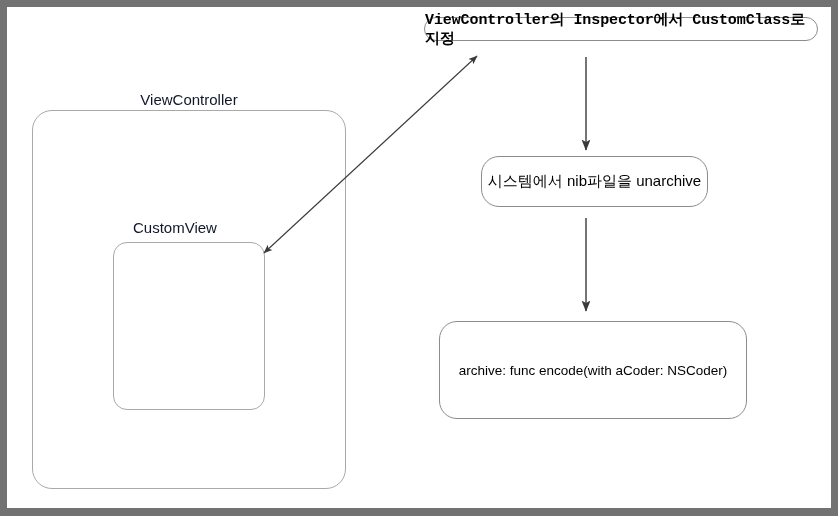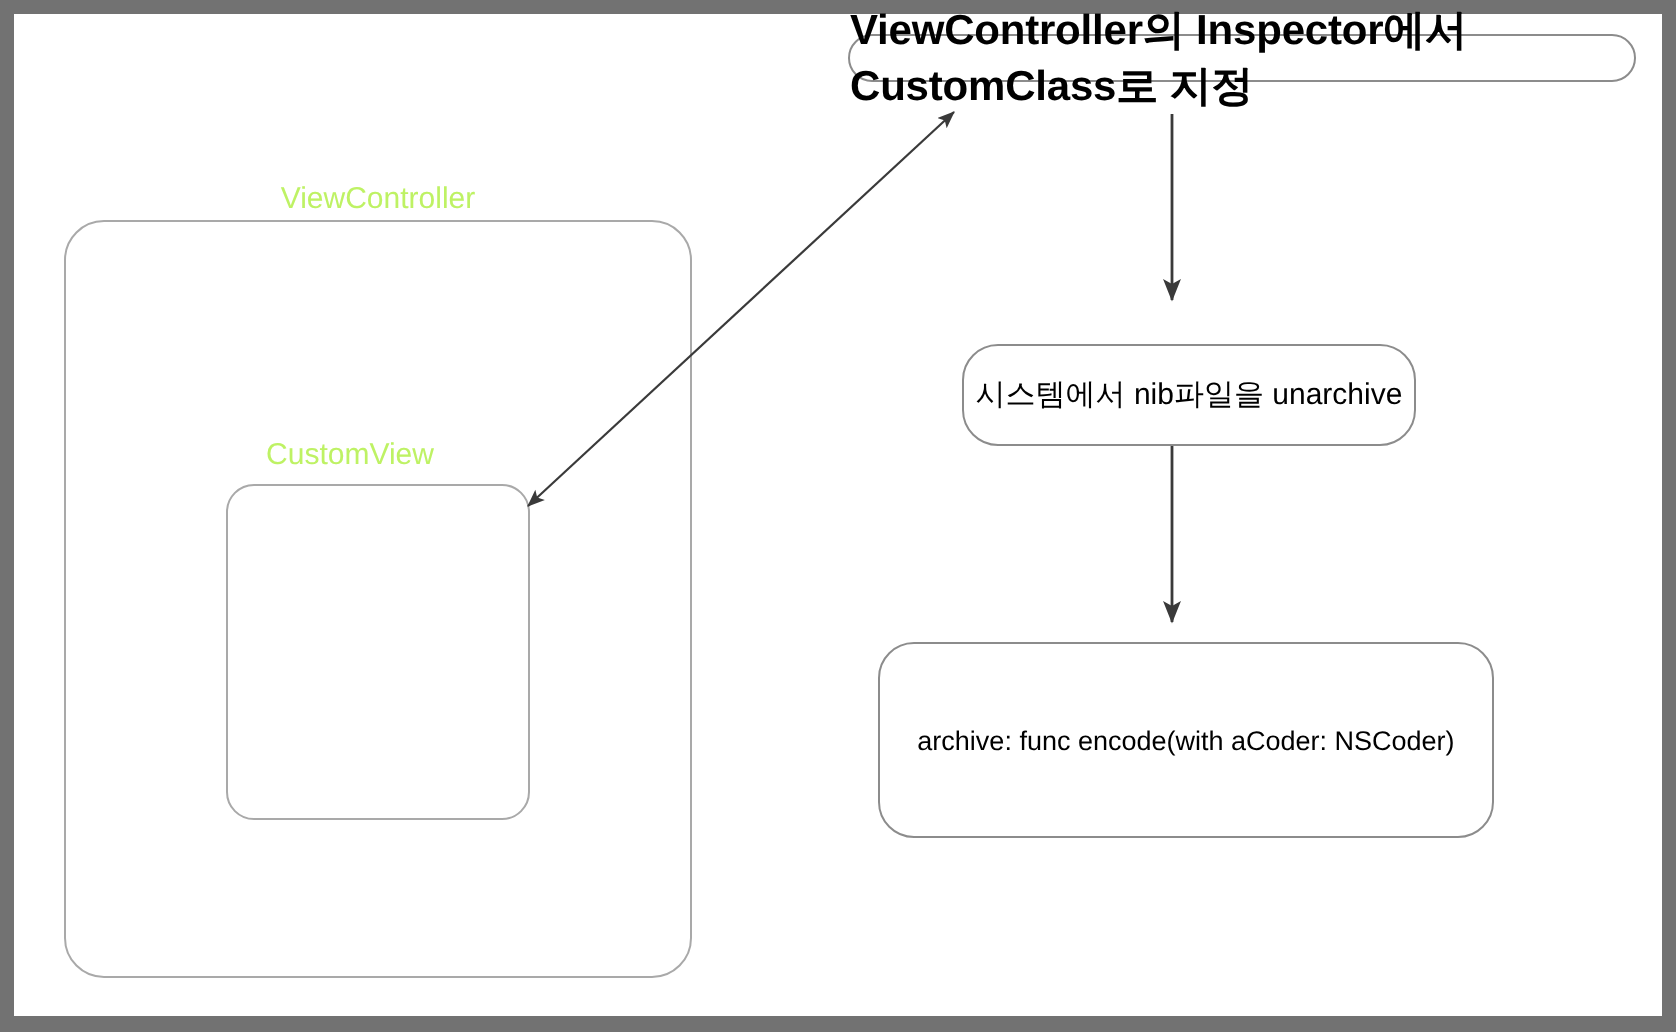--- a/index.html
+++ b/index.html
@@ -47,31 +47,31 @@
   }
   .node.plain-rect {
     border-color: #a9a9a9;
     border-width: 1px;
   }
   #node-spec {
     left: 424px;
     top: 17px;
     width: 394px;
     height: 24px;
-    font-size: 21px;
+    font-size: 15px;
     font-weight: bold;
     letter-spacing: -0.1px;
+    font-family: Liberation Mono, monospace;
   }
   #node-unarchive {
     left: 481px;
     top: 156px;
     width: 227px;
     height: 51px;
     font-size: 15px;
-    margin-top: 16px;
   }
   #node-coder {
     left: 439px;
     top: 321px;
     width: 308px;
     height: 98px;
     font-size: 13.5px;
     gap: 36px;
   }
   #node-coder .code-line {
@@ -87,21 +87,21 @@
   #rect-customview {
     left: 113px;
     top: 242px;
     width: 152px;
     height: 168px;
     border-radius: 14px;
   }
   .rect-label {
     position: absolute;
     font-size: 15px;
-    color: #bef264;
+    color: #0f172a;
     white-space: nowrap;
     text-align: center;
   }
   #label-viewcontroller {
     left: 32px;
     top: 91px;
     width: 314px;
   }
   #label-customview {
     left: 99px;

